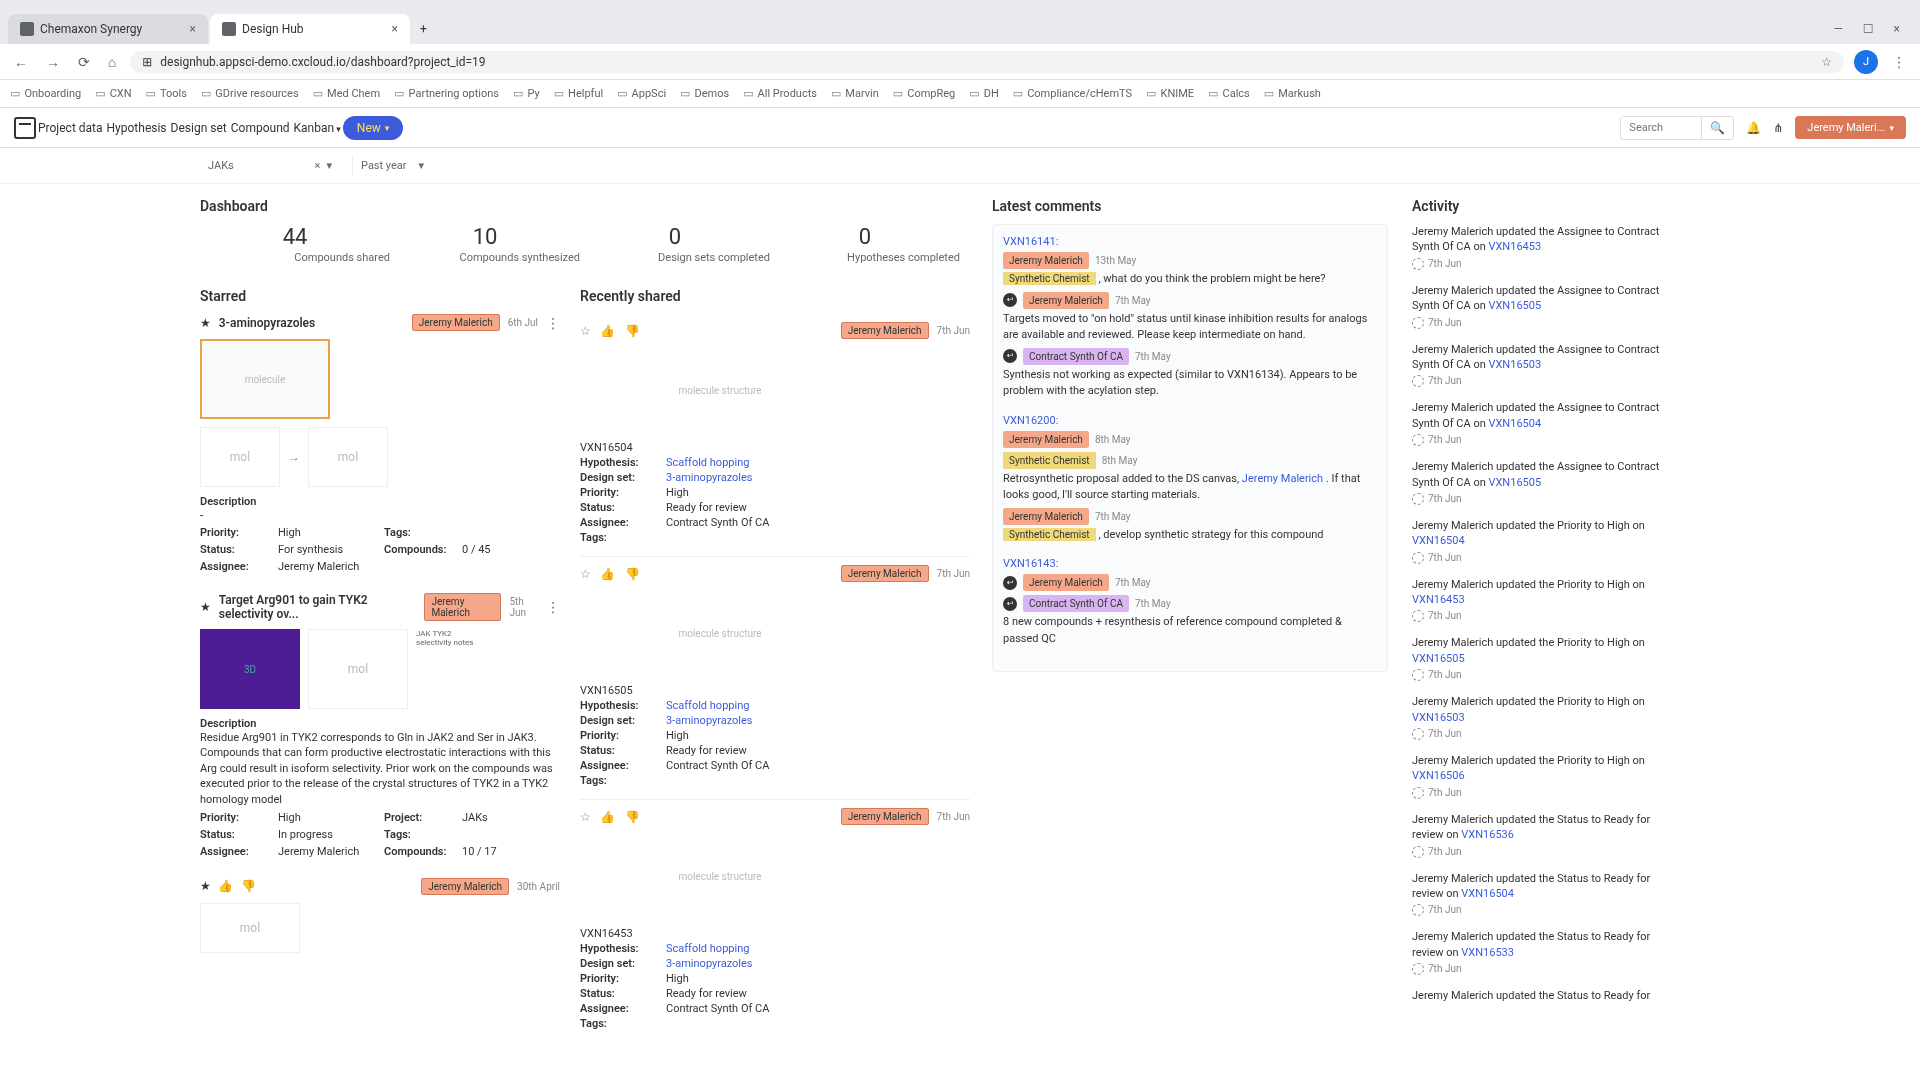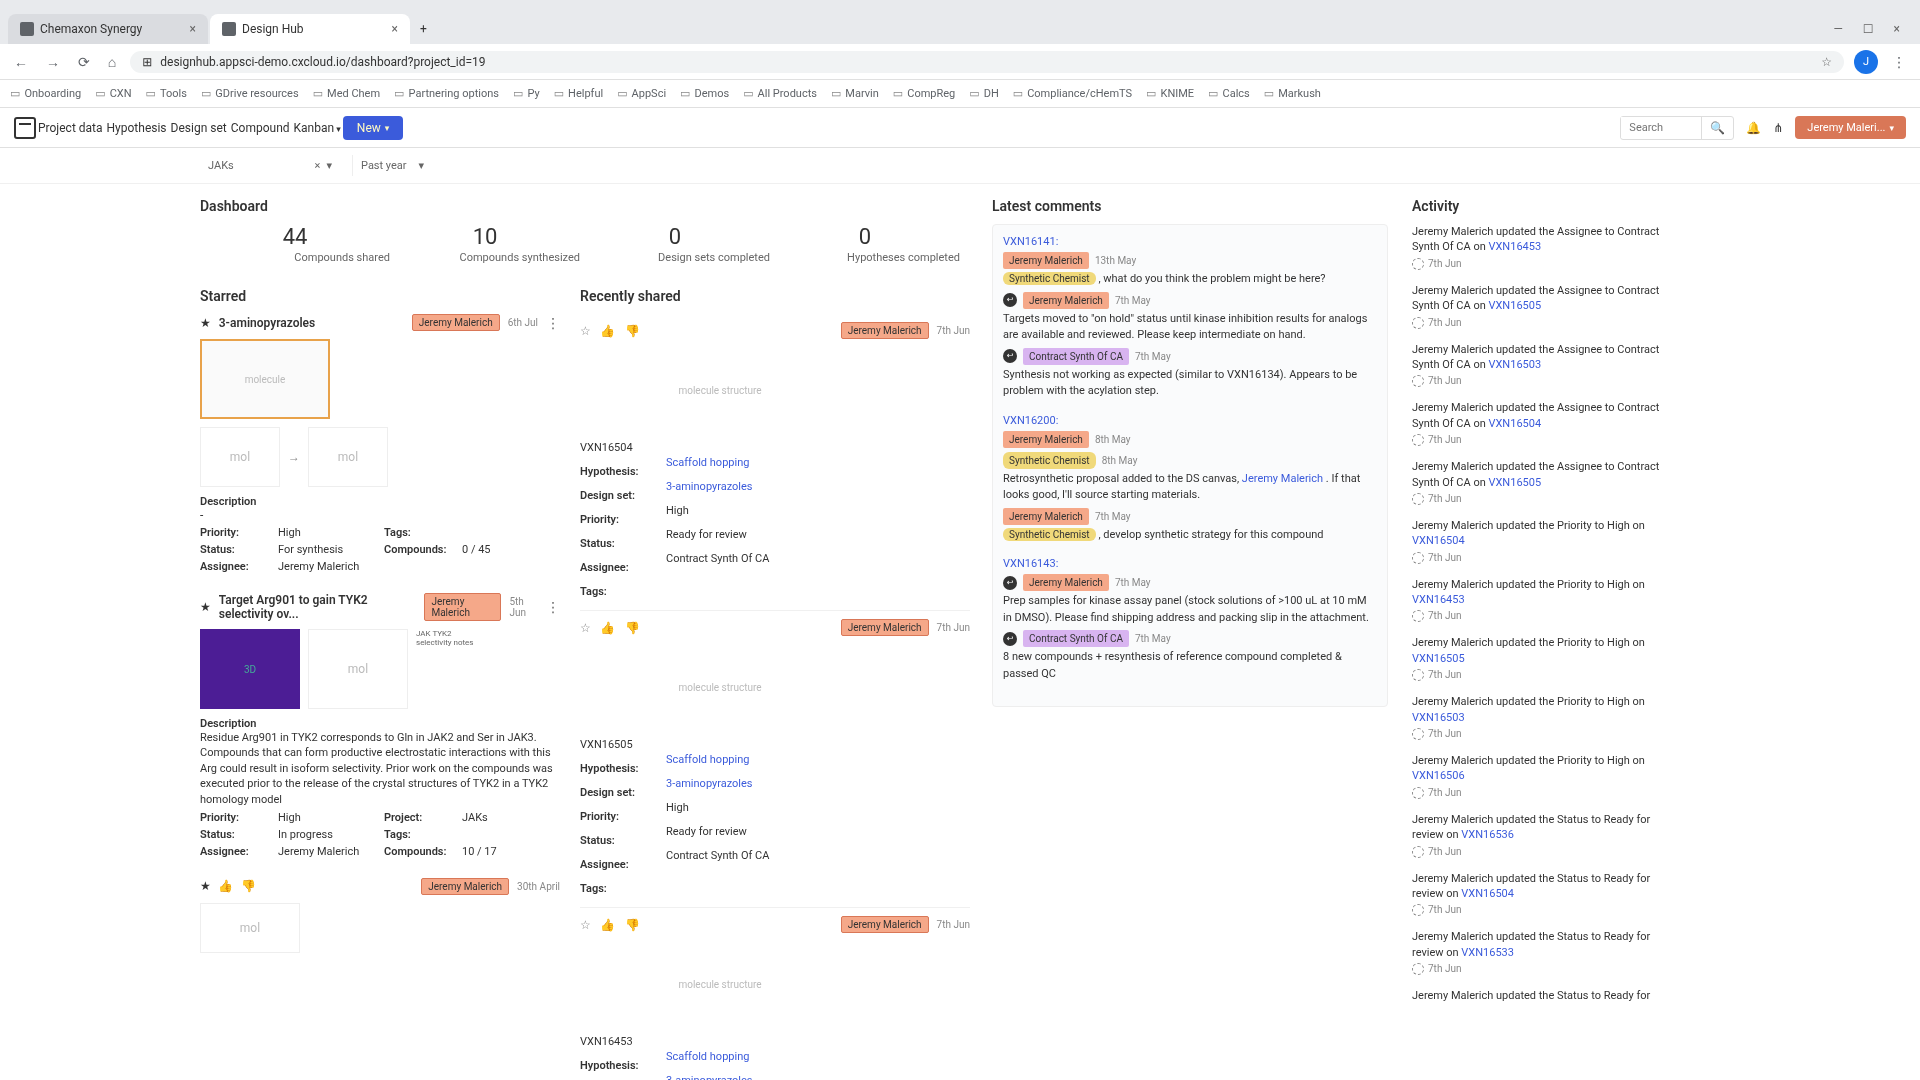--- a/index.html
+++ b/index.html
@@ -23,21 +23,21 @@
 .bookmarks { background:#fff; height:28px; display:flex; align-items:center; padding:0 10px; gap:14px; border-bottom:1px solid #e0e0e0; font-size:11px; color:#5f6368;}
 .bm { display:flex; align-items:center; gap:4px; cursor:pointer;}
 .bm-icon{ color:#888; }
 
 
 .app-header { height:40px; display:flex; align-items:center; padding:0 14px; border-bottom:1px solid #e0e0e0; background:#fff;}
 .logo { width:22px; height:22px; border:2px solid #333; border-radius:3px; position:relative;}
 .logo::after{content:"";position:absolute;width:12px;height:2px;background:#333;top:4px;left:3px;}
 .nav-link { font-size:12px; color:#333; cursor:pointer; padding:4px 2px;}
 .nav-link.dd::after{content:" ▾"; font-size:9px;}
-.new-btn { background:#3b5bdb; color:#fef9c3; padding:5px 14px; border-radius:4px; font-size:12px; cursor:pointer; display:flex; align-items:center; gap:4px;}
+.new-btn { background:#3b5bdb; color:#fde047; padding:5px 14px; border-radius:12px; font-size:12px; cursor:pointer; display:flex; align-items:center; gap:4px;}
 .new-btn::after{content:"▾"; font-size:9px;}
 .header-right { margin-left:auto; display:flex; align-items:center; gap:12px;}
 .search-box { display:flex; align-items:center; border:1px solid #ddd; border-radius:3px; }
 .search-box input { border:none; outline:none; padding:4px 8px; font-size:11px; width:80px;}
 .search-box .sbtn{ padding:4px 8px; border-left:1px solid #ddd; cursor:pointer;}
 .user-btn { background:#d97757; color:#fff; padding:5px 12px; border-radius:4px; font-size:11px; display:flex; align-items:center; gap:4px;}
 .user-btn::after{content:"▾"; font-size:9px;}
 
 
 .filters { height:36px; display:flex; align-items:center; padding:0 200px; gap:12px; border-bottom:1px solid #f0f0f0;}
@@ -81,31 +81,31 @@
 
 
 .rec-card { border-top:1px solid #f0f0f0; padding:8px 0 12px; }
 .rec-card:first-of-type{border-top:none;}
 .rec-head { display:flex; align-items:center; gap:10px;}
 .rec-head .icons { display:flex; gap:10px; color:#888; font-size:12px;}
 .rec-head .right { margin-left:auto; display:flex; align-items:center; gap:8px;}
 .mol-big { width:280px; height:90px; margin:6px 0; display:flex; align-items:center; justify-content:center; color:#bbb; font-size:10px;}
 .rec-id { font-size:11px; color:#333;}
 .rec-meta { display:grid; grid-template-columns:80px 1fr; gap:2px 6px; font-size:11px; margin-top:2px;}
-.rec-meta .k { font-weight:600;margin-top:9px;}
+.rec-meta .k { font-weight:600;}
 .rec-meta a { color:#3b5bdb; text-decoration:none;}
 
 
 .comments-box { background:#fafbfc; border:1px solid #eee; border-radius:4px; padding:10px;}
 .cmt-thread { margin-bottom:14px; font-size:11px;}
 .cmt-id { color:#3b5bdb; font-size:11px; cursor:pointer;}
 .cmt-line { margin:4px 0; line-height:1.5;}
 .cmt-line .tag-row{ display:flex; align-items:center; gap:6px; margin-bottom:2px;}
 .tag-jm { background:#f5a889; padding:1px 6px; border-radius:2px; font-size:10px;}
-.tag-sc { background:#f0d97a; padding:1px 6px; border-radius:6px; font-size:10px;}
+.tag-sc { background:#f0d97a; padding:1px 6px; border-radius:0; font-size:10px;}
 .tag-cs { background:#d8b4f0; padding:1px 6px; border-radius:2px; font-size:10px;}
 .reverse-icon{ width:14px; height:14px; border-radius:50%; background:#333; color:#fff; display:inline-flex; align-items:center; justify-content:center; font-size:8px;}
 .cmt-text { color:#333; }
 .cmt-link { color:#3b5bdb;}
 .edited { color:#999; font-style:italic;}
 
 
 .act-item { font-size:11px; margin-bottom:12px; line-height:1.4;}
 .act-item a { color:#3b5bdb; text-decoration:none;}
 .act-date { display:flex; align-items:center; gap:4px; color:#888; font-size:10px; margin-top:2px;}
@@ -491,21 +491,21 @@
               <span class="tag-jm">Jeremy Malerich</span>
               <span class="date-small">7th May</span>
             </div><span class="cmt-text"><span class="tag-sc">Synthetic Chemist</span> , develop synthetic strategy for this compound</span></div>
         </div>
         <div class="cmt-thread">
           <div class="cmt-id">VXN16143:</div>
           <div class="cmt-line"><div class="tag-row">
               <span class="reverse-icon">↩</span>
               <span class="tag-jm">Jeremy Malerich</span>
               <span class="date-small">7th May</span>
-            </div><span class="cmt-text">Prep samples for kinase assay panel (stock solutions of &gt;100 uL at 10 mM in DMSO). Please find shipping address and packing slip in the attachment.</span></div>
+            </div></div>
           <div class="cmt-line"><div class="tag-row">
               <span class="reverse-icon">↩</span>
               <span class="tag-cs">Contract Synth Of CA</span>
               <span class="date-small">7th May</span>
             </div><span class="cmt-text">8 new compounds + resynthesis of reference compound completed &amp; passed QC</span></div>
         </div>
       </div>
   </div>
 
   <div class="col col-activity">

